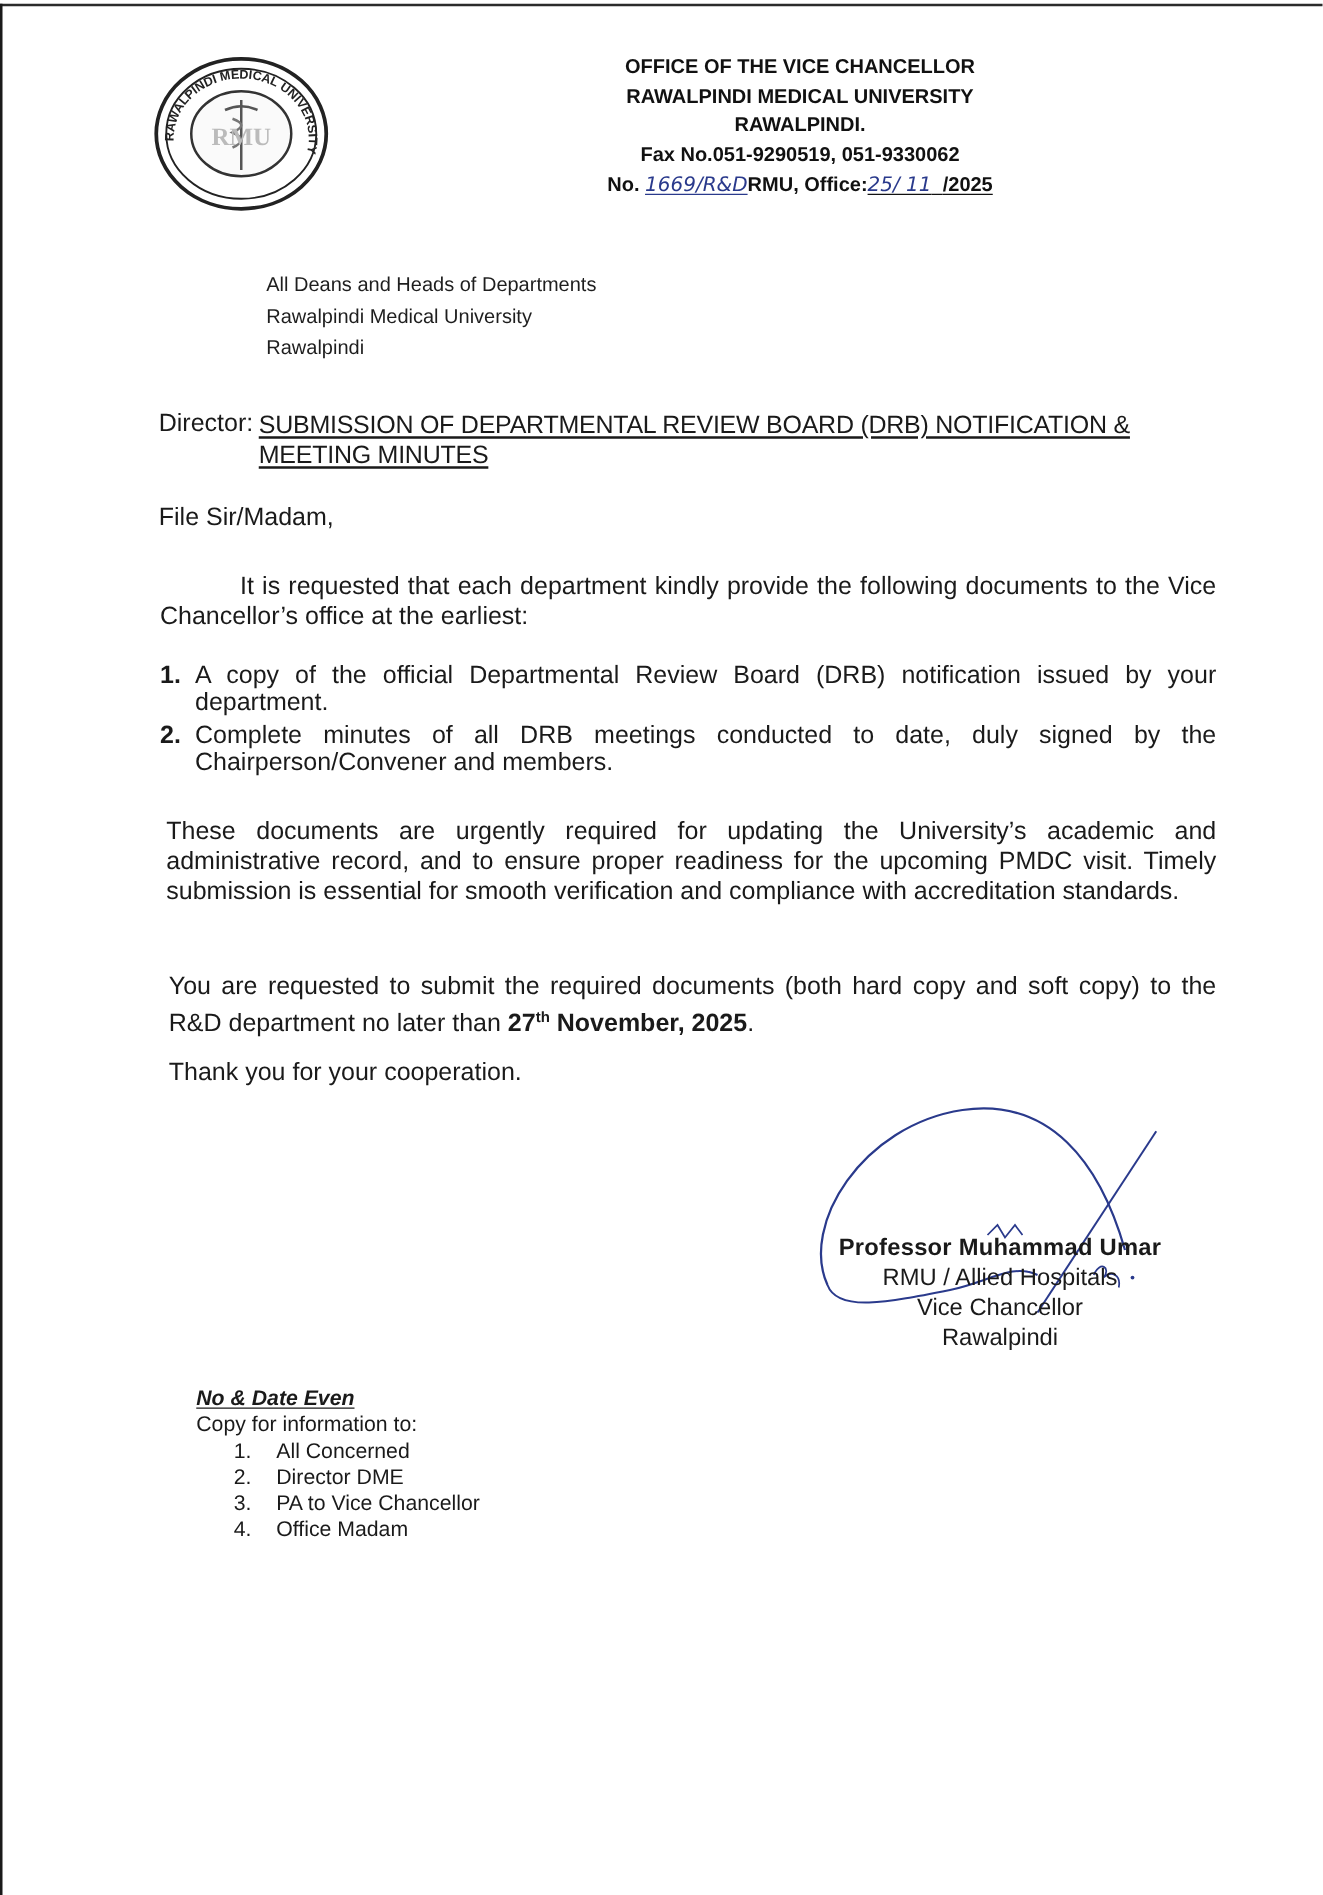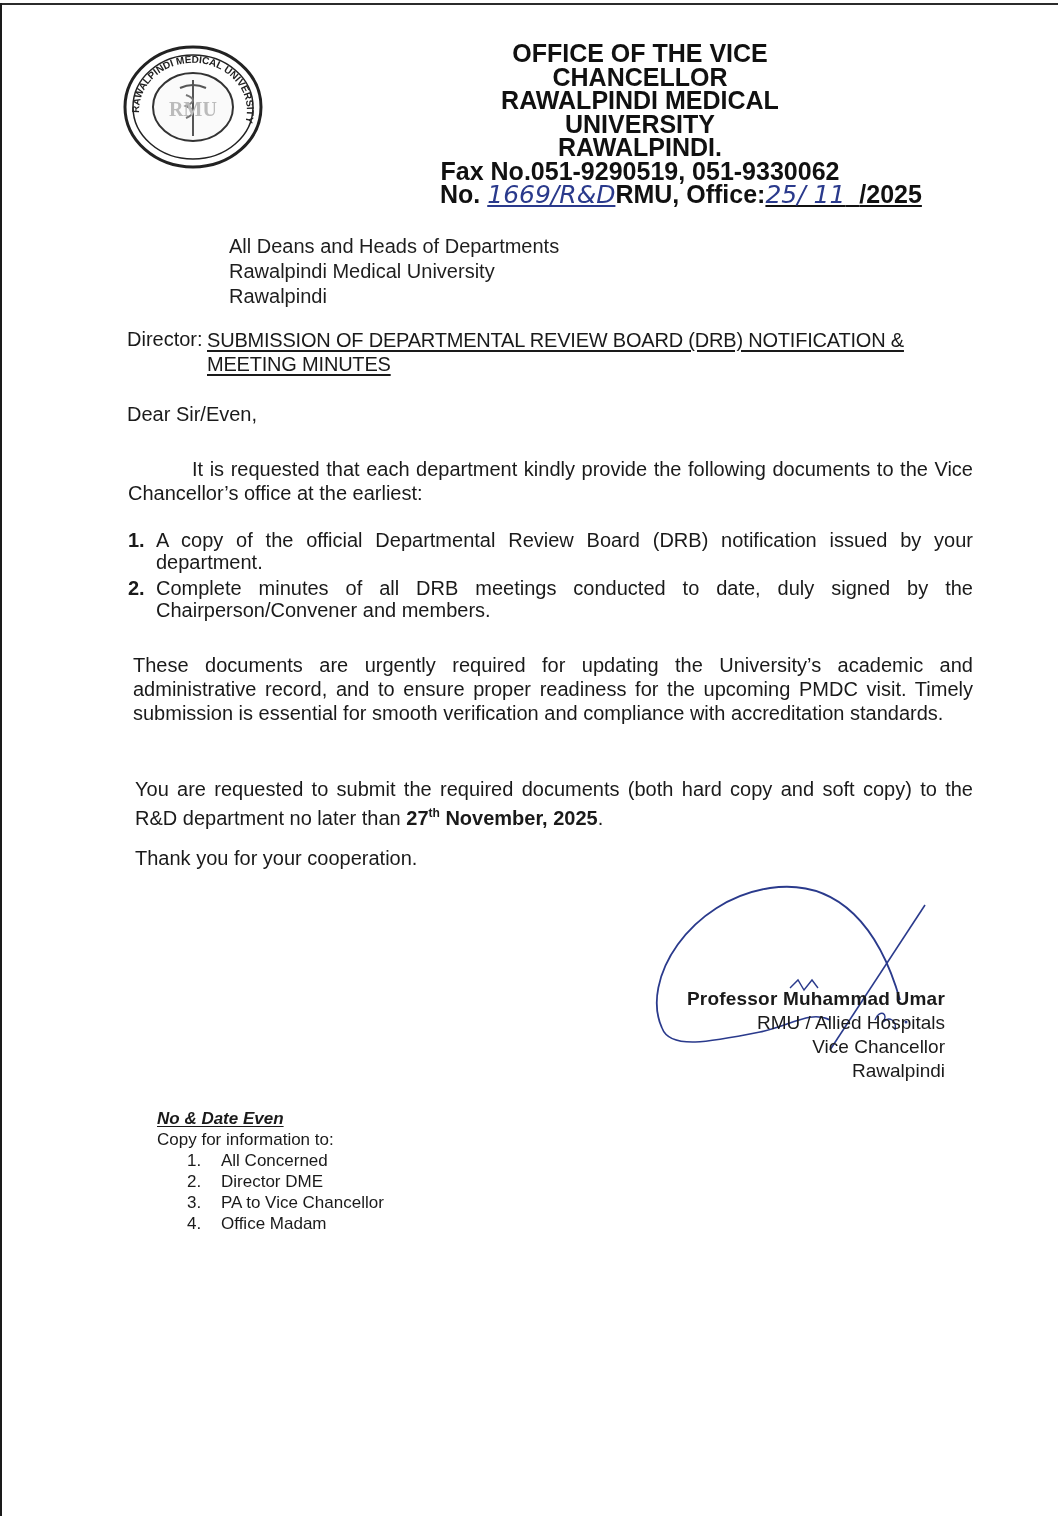--- a/index.html
+++ b/index.html
@@ -14,29 +14,29 @@
     position: absolute; left: 0; top: 3px; width: 2px; height: 1513px; background: #1a1a1a;
   }
   .abs { position: absolute; }
 
   
   .logo { left: 118px; top: 40px; width: 150px; height: 135px; }
 
   
   .letterhead {
     left: 440px; top: 42px; width: 400px; text-align: center;
-    font-weight: bold; font-size: 25px; line-height: 23.5px; color: #111;
+    font-weight: bold; font-size: 16px; line-height: 23.5px; color: #111;
   }
   .letterhead .ref-line { white-space: nowrap; }
   .hw { font-family: "DejaVu Sans", sans-serif; color: #2a3a8c; font-weight: normal; font-style: italic; }
   .ul { text-decoration: underline; text-underline-offset: 2px; text-align: center; }
 
   
   .address {
-    left: 213px; top: 234px; font-size: 20px; line-height: 25px; color: #1e1e1e; margin-left: 16px;
+    left: 213px; top: 216px; font-size: 16px; line-height: 25px; color: #1e1e1e;
   }
 
   
   .subject-label { left: 127px; top: 328px; font-size: 20px; }
   .subject-text {
     left: 207px; top: 328px; width: 775px; font-size: 20px; line-height: 24px;
     text-decoration: underline; text-underline-offset: 3px; letter-spacing: -0.2px;
   }
 
   .salutation { left: 127px; top: 403px; font-size: 20px; }
@@ -51,21 +51,21 @@
   .list-text { flex: 1; text-align: justify; }
 
   .p2 { left: 133px; top: 653px; width: 840px; }
   .p3 { left: 135px; top: 777px; width: 838px; }
   .p3 sup { font-size: 12px; }
   .thanks { left: 135px; top: 847px; font-size: 20px; }
 
   
   .signature-scribble { left: 650px; top: 870px; width: 290px; height: 220px; }
   .sig-block {
-    left: 655px; top: 987px; width: 290px; text-align: right;
+    left: 655px; top: 987px; width: 290px; text-align: center;
     font-size: 19px; line-height: 24px;
   }
   .sig-name { font-weight: bold; letter-spacing: 0.2px; }
 
   
   .cc { left: 157px; top: 1108px; font-size: 17px; line-height: 21px; }
   .cc-heading { font-weight: bold; text-decoration: underline; text-underline-offset: 2px; font-style: italic; }
   .cc-item { display: flex; padding-left: 30px; }
   .cc-num { width: 34px; }
 </style>
@@ -106,21 +106,21 @@
 
 <div class="abs address">
   <div>All Deans and Heads of Departments</div>
   <div>Rawalpindi Medical University</div>
   <div>Rawalpindi</div>
 </div>
 
 <div class="abs subject-label">Director:</div>
 <div class="abs subject-text">SUBMISSION OF DEPARTMENTAL REVIEW BOARD (DRB) NOTIFICATION &amp; MEETING MINUTES</div>
 
-<div class="abs salutation">Dear Sir/Even,</div>
+<div class="abs salutation">File Sir/Madam,</div>
 
 <div class="abs para p1">
   <span class="indent"></span><span>It is requested that each department kindly provide the following documents to the Vice Chancellor’s office at the earliest:</span>
 </div>
 
 <div class="abs list">
   <div class="list-item">
     <span class="list-num">1.</span>
     <span class="list-text">A copy of the official Departmental Review Board (DRB) notification issued by your department.</span>
   </div>

